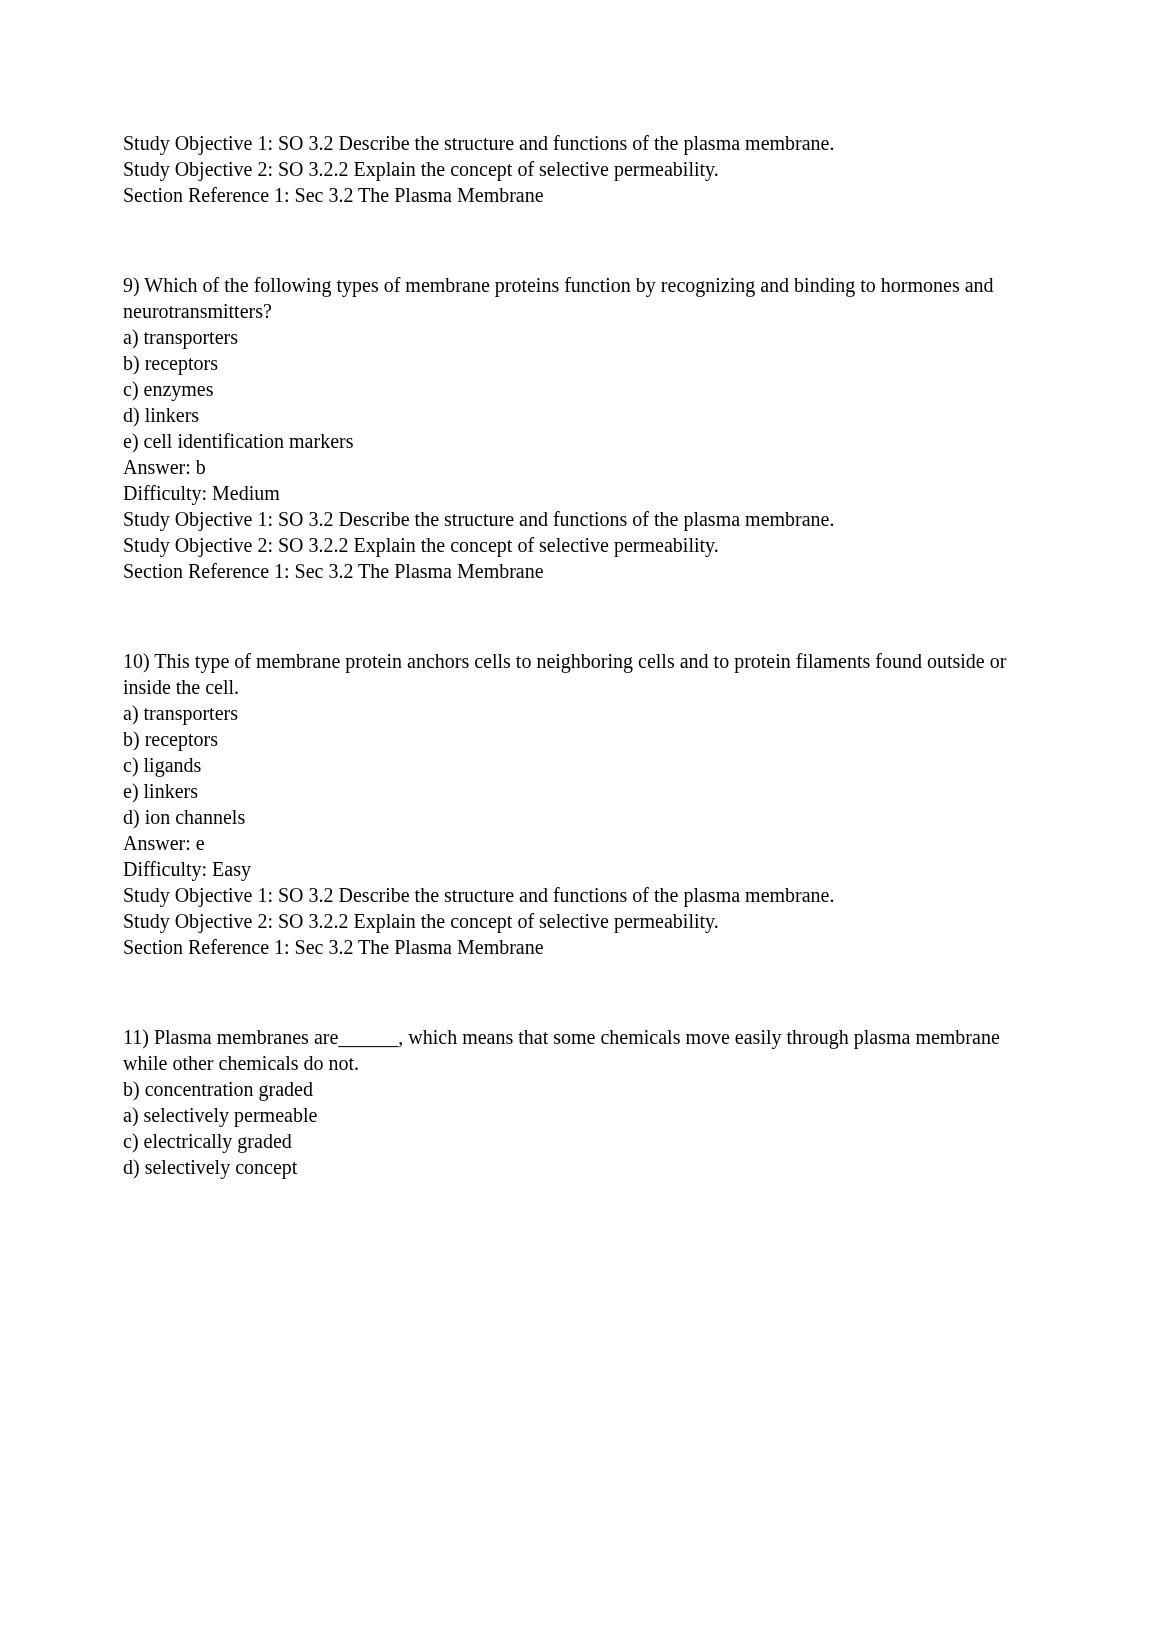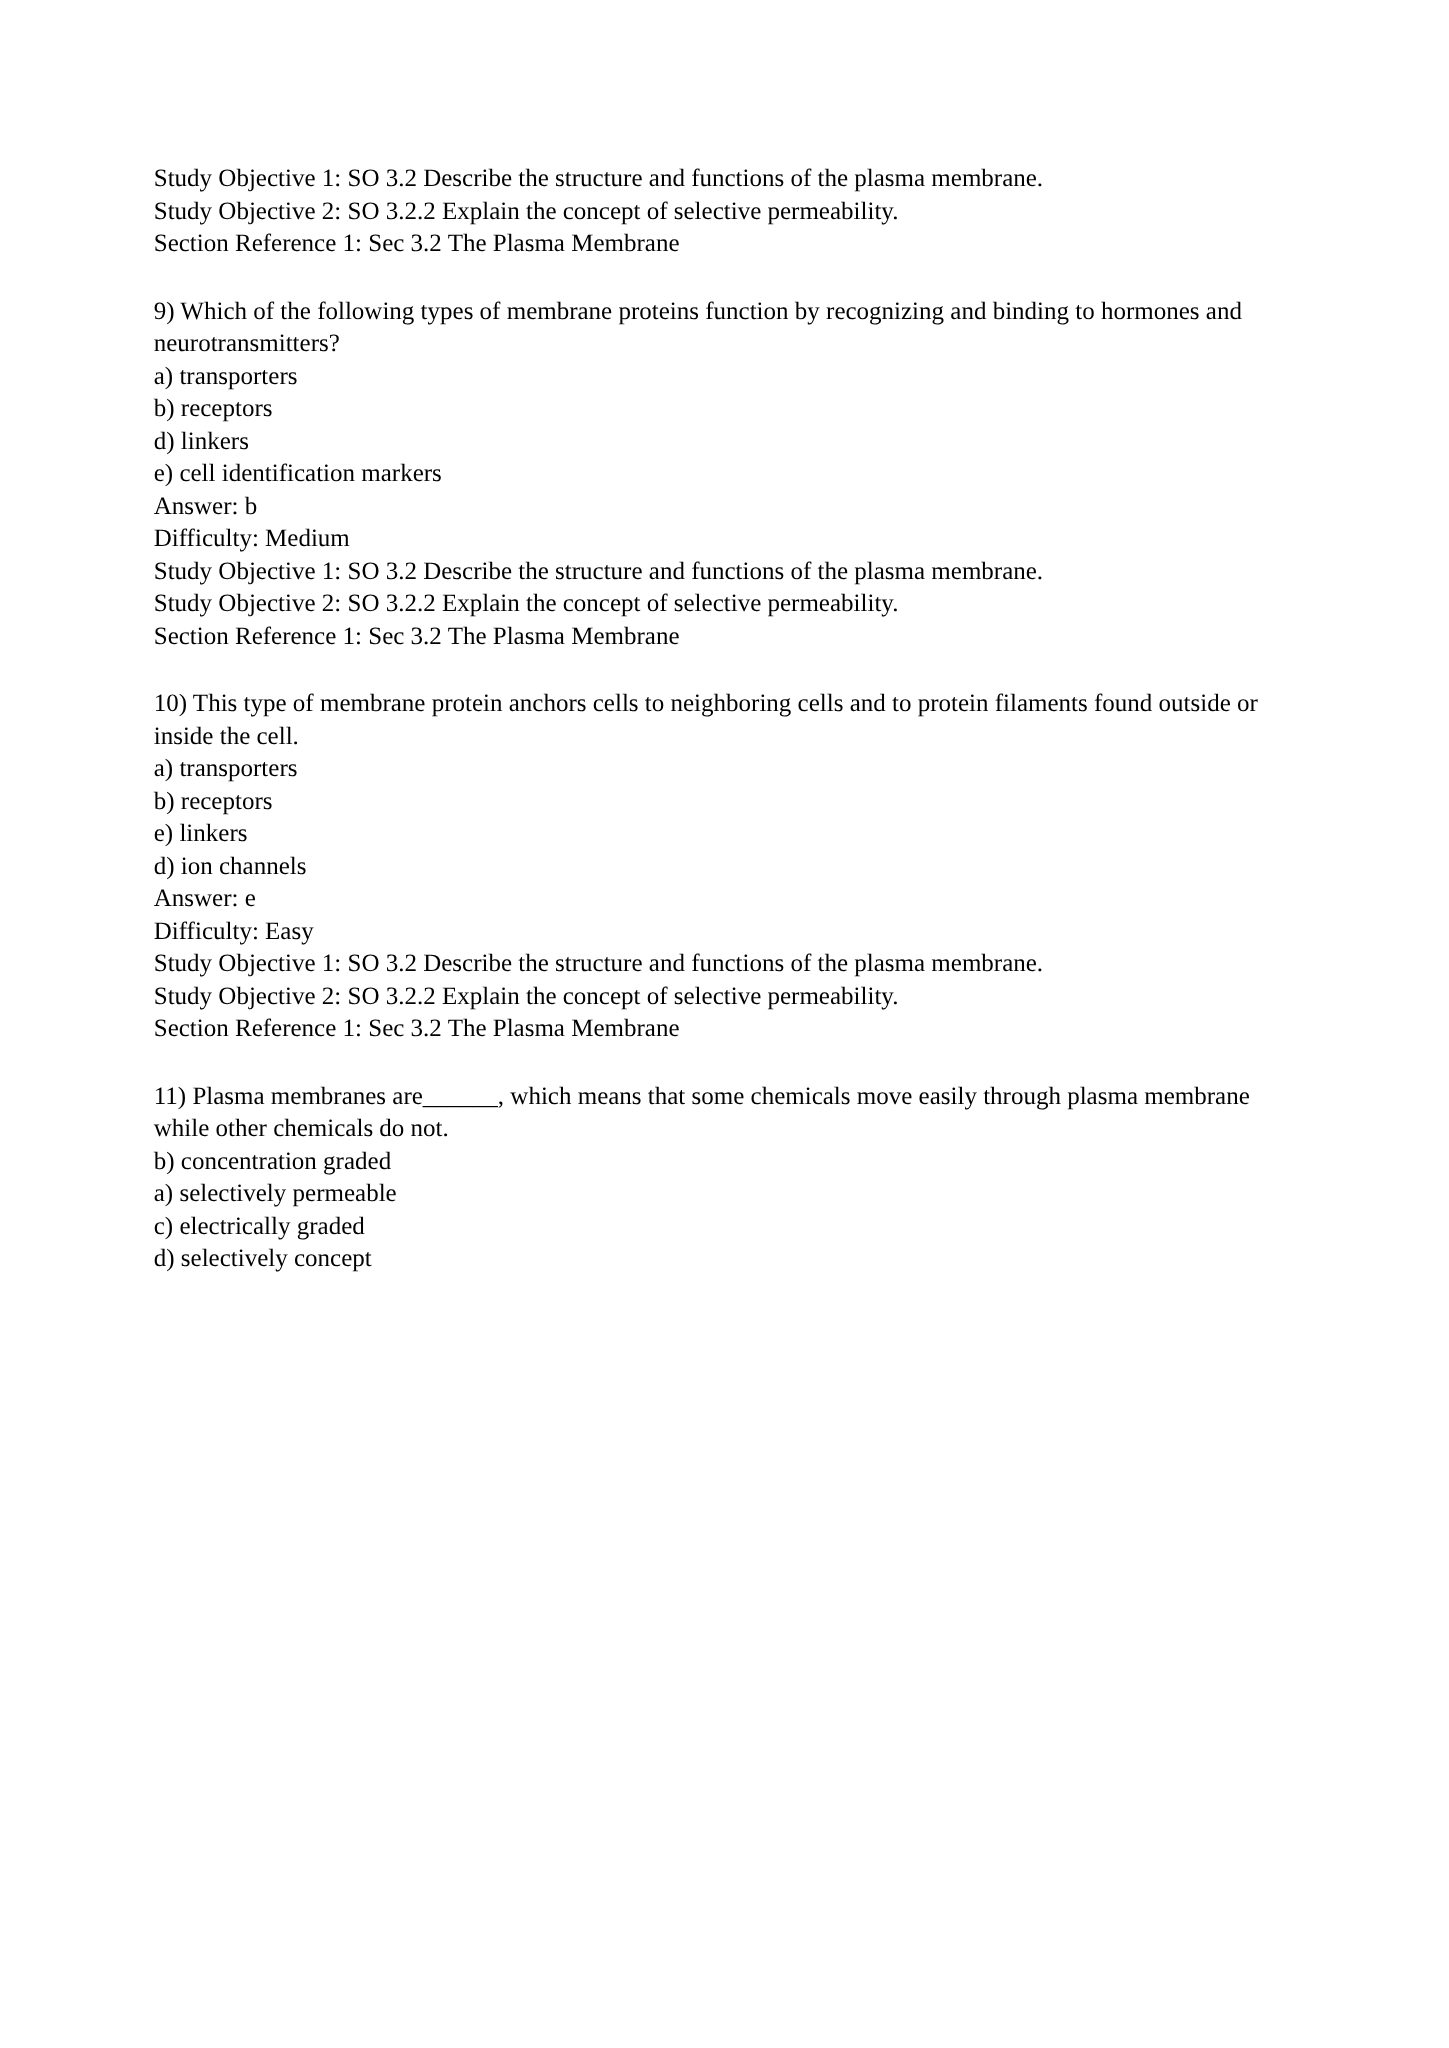--- a/index.html
+++ b/index.html
@@ -16,58 +16,60 @@
     padding: 130px 64px 0 123px;
     font-family: "Liberation Serif", serif;
     font-size: 20px;
     line-height: 26px;
     color: #000000;
     overflow: hidden;
   }
   .block { width: 913px; }
   .line { white-space: pre-wrap; }
   .gap-1 { }  
-  .gap-2 { margin-top: 28px; }  
+  .gap-2 { margin-top: 64px; }  
 </style>
 </head>
 <body>
 
 <div class="page">
 
   <div class="block">
     <div class="line">Study Objective 1: SO 3.2 Describe the structure and functions of the plasma membrane.</div>
     <div class="line">Study Objective 2: SO 3.2.2 Explain the concept of selective permeability.</div>
     <div class="line">Section Reference 1: Sec 3.2 The Plasma Membrane</div>
   </div>
 
   <div class="block gap-2">
     <div class="line">9) Which of the following types of membrane proteins function by recognizing and binding to hormones and neurotransmitters?</div>
   </div>
   <div class="block gap-1">
     <div class="line">a) transporters</div>
     <div class="line">b) receptors</div>
+    <div class="line">c) enzymes</div>
     <div class="line">d) linkers</div>
     <div class="line">e) cell identification markers</div>
   </div>
   <div class="block gap-1">
     <div class="line">Answer: b</div>
   </div>
   <div class="block gap-1">
     <div class="line">Difficulty: Medium</div>
     <div class="line">Study Objective 1: SO 3.2 Describe the structure and functions of the plasma membrane.</div>
     <div class="line">Study Objective 2: SO 3.2.2 Explain the concept of selective permeability.</div>
     <div class="line">Section Reference 1: Sec 3.2 The Plasma Membrane</div>
   </div>
 
   <div class="block gap-2">
     <div class="line">10) This type of membrane protein anchors cells to neighboring cells and to protein filaments found outside or inside the cell.</div>
   </div>
   <div class="block gap-1">
     <div class="line">a) transporters</div>
     <div class="line">b) receptors</div>
+    <div class="line">c) ligands</div>
     <div class="line">e) linkers</div>
     <div class="line">d) ion channels</div>
   </div>
   <div class="block gap-1">
     <div class="line">Answer: e</div>
   </div>
   <div class="block gap-1">
     <div class="line">Difficulty: Easy</div>
     <div class="line">Study Objective 1: SO 3.2 Describe the structure and functions of the plasma membrane.</div>
     <div class="line">Study Objective 2: SO 3.2.2 Explain the concept of selective permeability.</div>

